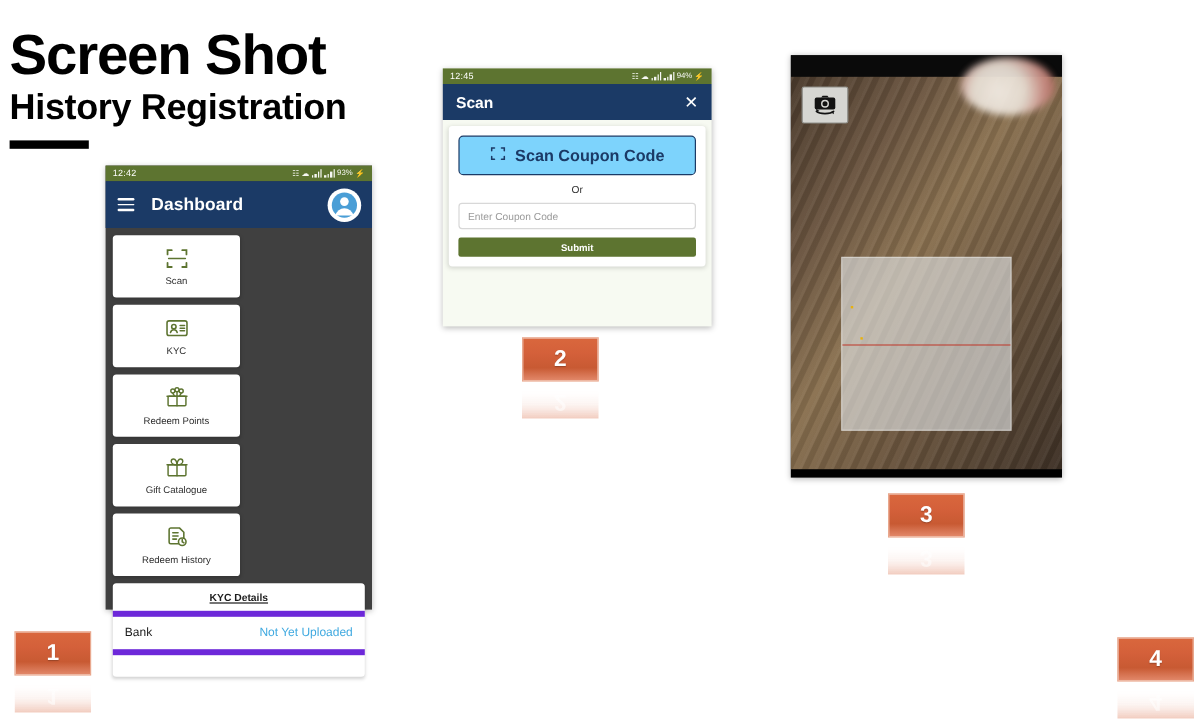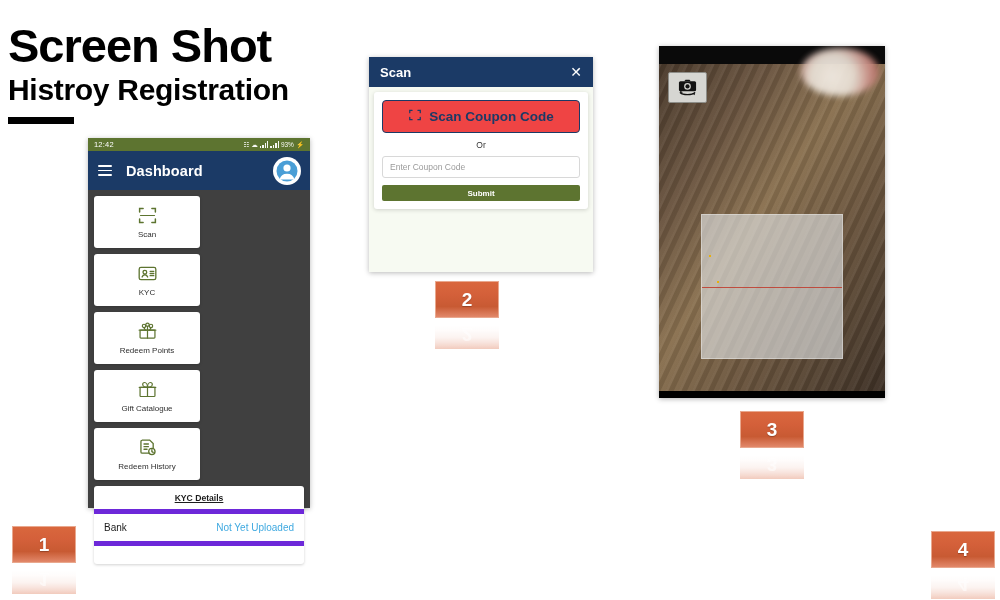--- a/index.html
+++ b/index.html
@@ -92,21 +92,21 @@
     background:#1b3a66; color:#fff; height:30px;
     display:flex; align-items:center; justify-content:space-between;
     padding:0 11px; box-sizing:border-box;
   }
   .scanbar-title { font-size:13px; font-weight:bold; }
   .close-x { font-size:14px; line-height:1; cursor:pointer; font-weight:normal;}
   .scan-body { background:#fff; margin:5px; border-radius:3px; box-shadow:0 1px 4px rgba(0,0,0,.16); padding:8px; }
   .scan-btn {
     border:1.6px solid #1b3a66; border-radius:4px; height:31px;
     display:flex; align-items:center; justify-content:center; gap:7px;
-    color:#1b3a66; font-size:13.5px; font-weight:bold; background:#ef4444;
+    color:#1b3a66; font-size:13.5px; font-weight:bold; background:#7dd3fc;
   }
   .or-text { text-align:center; font-size:8.5px; color:#333; margin:7px 0 6px;}
   .coupon-input {
     width:100%; box-sizing:border-box; height:22px; border:1px solid #d8d8d8;
     border-radius:3px; padding:0 7px; font-size:8.5px; color:#9a9a9a;
     background:#fff; font-family:"Liberation Sans", sans-serif; outline:none;
   }
   .coupon-input::placeholder { color:#9a9a9a; }
   .submit-btn {
     margin-top:7px; width:100%; height:16px; background:#5d7430; color:#fff;
@@ -176,21 +176,21 @@
     color:rgba(255,255,255,0.55); font-size:19px; font-weight:bold; transform:scaleY(1);
   }
 </style>
 </head>
 <body>
 
 <div class="stage">
 
   <div class="title-wrap">
     <div class="title-main">Screen Shot</div>
-    <div class="title-sub">Histroy Registration</div>
+    <div class="title-sub">History Registration</div>
     <div class="title-rule"></div>
   </div>
 
   <div class="phone phone-shadow" style="left:88px; top:138px; width:222px; height:370px;">
 
     <div class="statusbar">
       <span class="sb-time">12:42</span>
       <span class="sb-icons">
         <span>☷</span>
         <span>☁</span>
@@ -302,20 +302,41 @@
       <div class="kyc-row">
         
         
       </div>
 
     </div>
   </div>
 
   <div class="phone phone-shadow" style="left:369px; top:57px; width:224px; height:215px; background:#f7faf2;">
 
+    <div class="statusbar">
+      <span class="sb-time">12:45</span>
+      <span class="sb-icons">
+        <span>☷</span>
+        <span>☁</span>
+        <span class="sb-bars">
+            <i></i>
+            <i></i>
+            <i></i>
+            <i></i>
+          </span>
+        <span class="sb-bars">
+            <i></i>
+            <i></i>
+            <i></i>
+            <i></i>
+          </span>
+        <span>94%</span>
+        <span>⚡</span>
+      </span>
+    </div>
 
     <div class="scanbar">
       <span class="scanbar-title">Scan</span>
       <span class="close-x">✕</span>
     </div>
 
     <div class="scan-body">
       <div class="scan-btn">
         <span>
           <svg width="14" height="14" viewBox="0 0 24 24" fill="none" stroke="#1b3a66" stroke-width="2.2" stroke-linecap="round">

